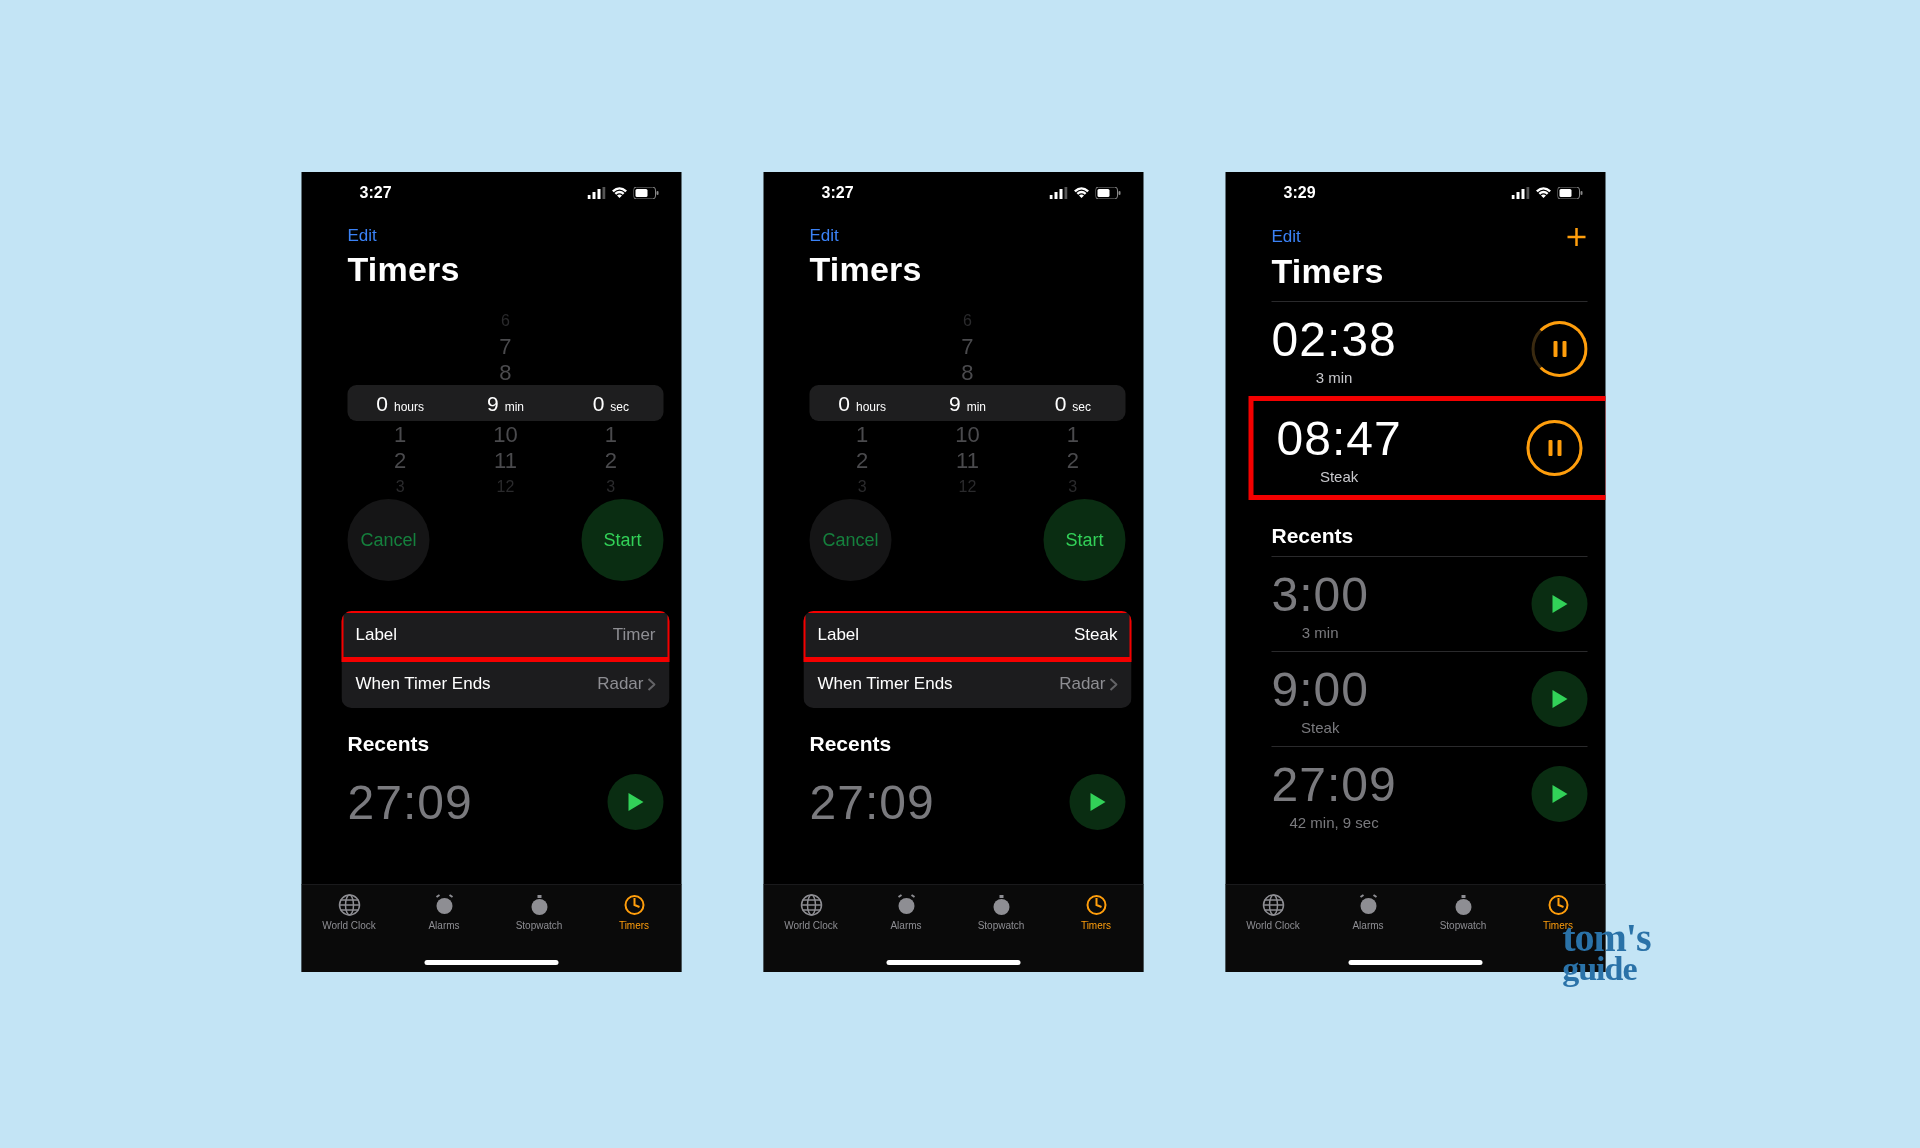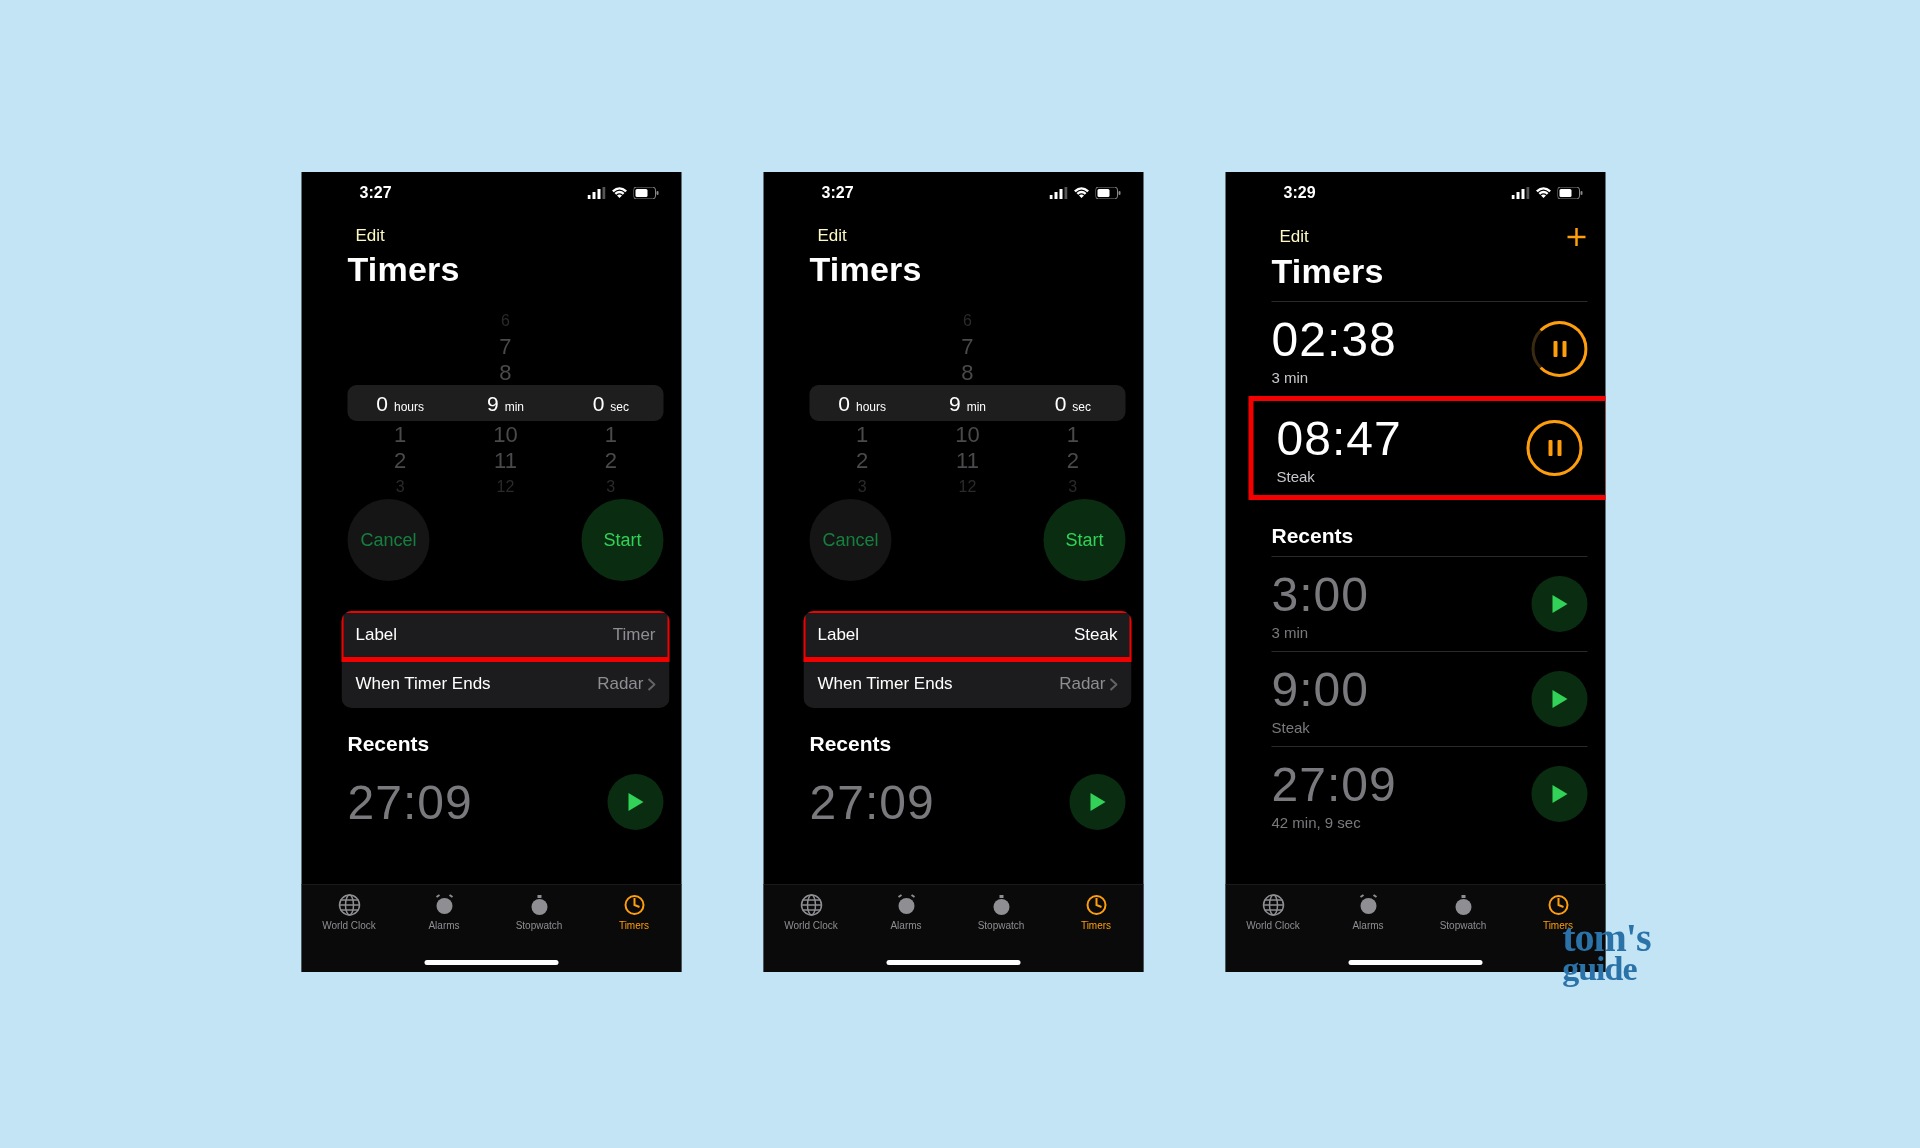--- a/index.html
+++ b/index.html
@@ -39,21 +39,21 @@
     font-weight: 600;
   }
   .status-icons { display:flex; gap:6px; align-items:center; }
   .status-icons svg { display:block; }
   .edit-row {
     display: flex;
     justify-content: space-between;
     align-items: center;
     padding: 20px 18px 0 18px;
   }
-  .edit-link { color: #fef9c3; font-size: 17px; margin-left: 8px; }
+  .edit-link { color: #3b82f6; font-size: 17px; }
   .plus-icon svg { display:block; }
   .page-title {
     font-size: 34px;
     font-weight: 700;
     padding: 4px 18px 10px 18px;
     letter-spacing: 0.2px;
   }
 
   
   .picker {
@@ -150,21 +150,21 @@
   .thin-rule {
     height:1px; background:#2a2a2c;
     margin: 0 18px;
   }
   .timer-row {
     display: flex;
     align-items: center;
     justify-content: space-between;
     padding: 10px 18px 10px 18px;
   }
-  .timer-info { display:flex; flex-direction:column; }
+  .timer-info { display:flex; flex-direction:column;align-items:center; }
   .timer-time {
     font-size: 48px;
     font-weight: 300;
     color: #7a7a7e;
     letter-spacing: 1px;
   }
   .timer-time.active { color: #fff; }
   .timer-sub { color: #c8c8cc; font-size: 15px; margin-top: 2px; }
   .timer-sub.dim { color: #7a7a7e; }
   .play-btn {

